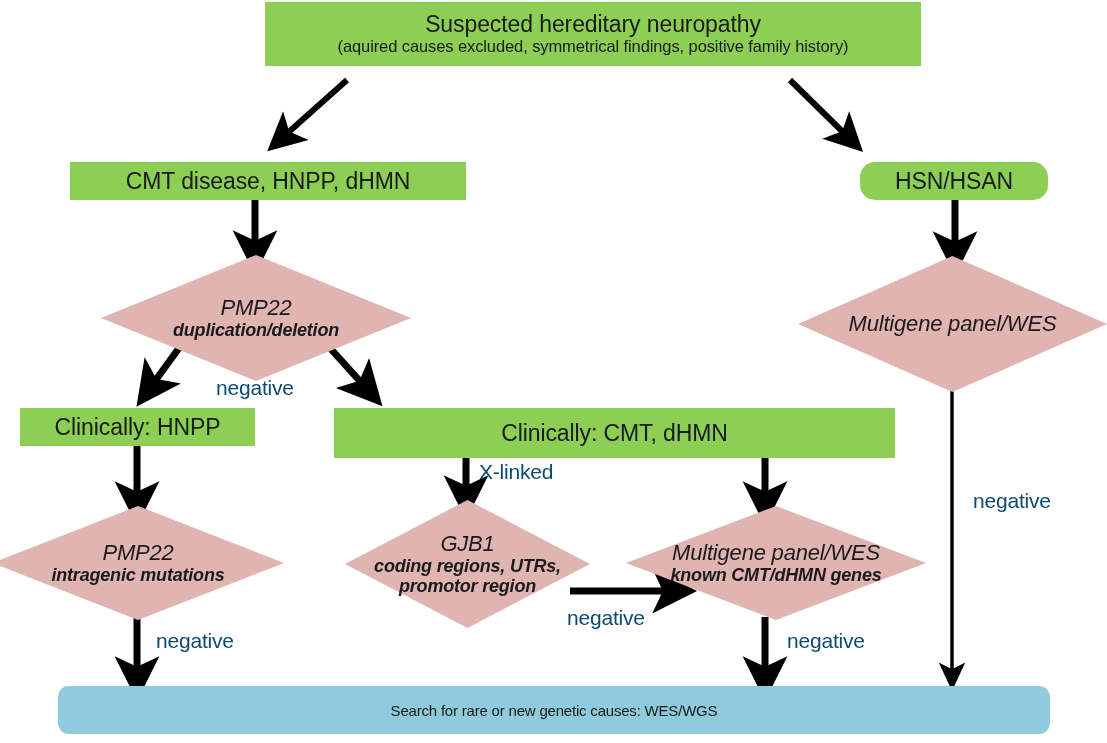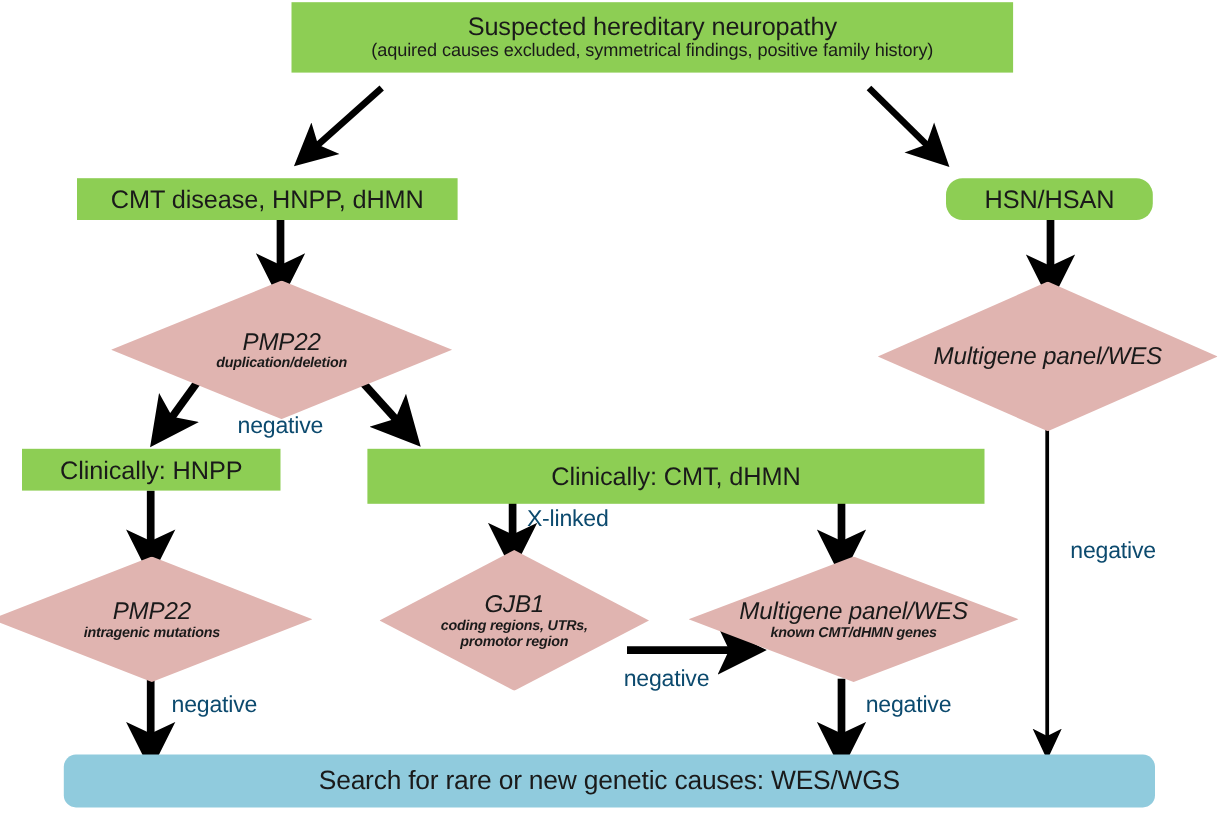--- a/index.html
+++ b/index.html
@@ -49,21 +49,21 @@
     font-size: 16.5px;
     line-height: 1.15;
     letter-spacing: -0.1px;
     margin-top: 1px;
   }
   .endbox {
     background: #90CBDD;
     border-radius: 11px;
   }
   .endbox .l1 {
-    font-size: 24px;
+    font-size: 15px;
     letter-spacing: -0.2px;
   }
 
   
   .diamond {
     position: absolute;
   }
   .diamond .shape {
     position: absolute;
     left: 0;
@@ -86,21 +86,21 @@
     text-align: center;
     font-style: italic;
   }
   .diamond .d1 {
     font-size: 22px;
     font-weight: normal;
     line-height: 1.1;
     letter-spacing: -0.2px;
   }
   .diamond .d2 {
-    font-size: 13px;
+    font-size: 18px;
     font-weight: bold;
     line-height: 1.12;
     letter-spacing: -0.2px;
   }
 
   
   .elabel {
     position: absolute;
     font-size: 21px;
     letter-spacing: -0.2px;
@@ -174,21 +174,21 @@
     <g>
       <line x1="952" y1="390" x2="952" y2="676" stroke="#000000" stroke-width="3.4" marker-end="url(#ah-thin)"></line>
     </g>
   </svg>
 
   <div class="node box" style="left:265px; top:2px; width:656px; height:64px;">
     <div class="l1">Suspected hereditary neuropathy</div>
     <div class="l2">(aquired causes excluded, symmetrical findings, positive family history)</div>
   </div>
 
-  <div class="node box" style="left:70px; top:162px; width:346px; height:38px;">
+  <div class="node box" style="left:70px; top:162px; width:396px; height:38px;">
     <div class="l1">CMT disease, HNPP, dHMN</div>
   </div>
 
   <div class="node box" style="left:860px; top:162px; width:188px; height:38px;border-radius:15px;">
     <div class="l1">HSN/HSAN</div>
   </div>
 
   <div class="diamond" style="left:101px; top:255px; width:310px; height:126px;">
     <div class="shape"></div>
     <div class="txt">

